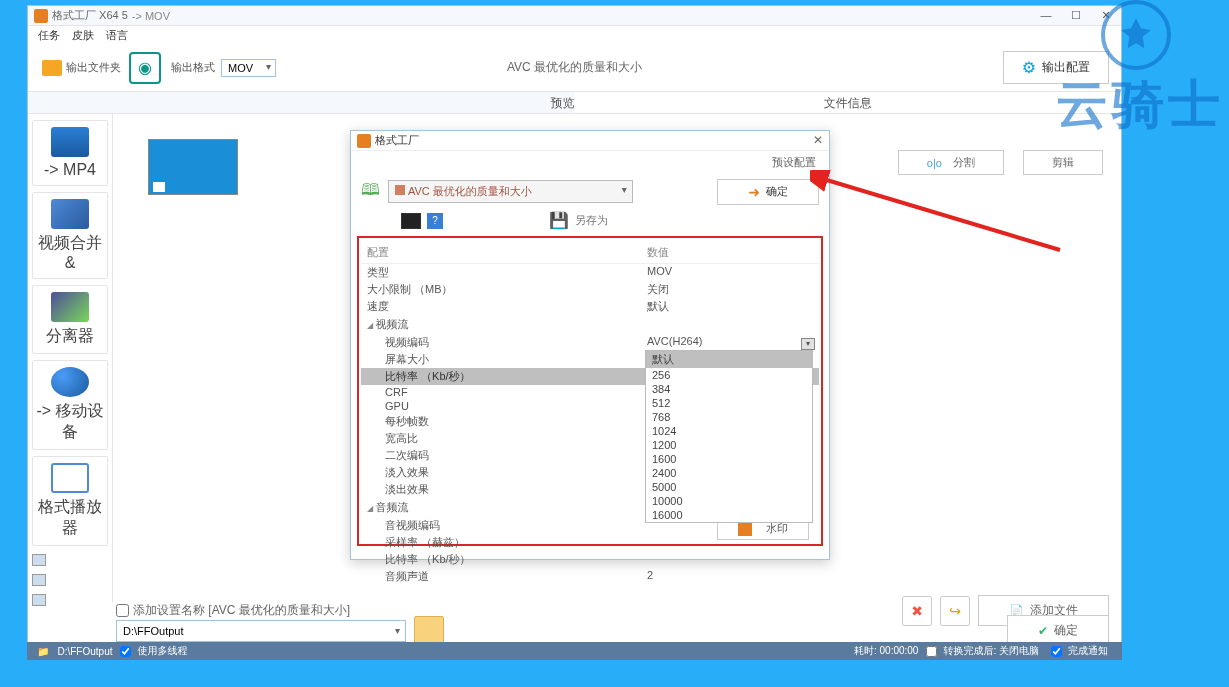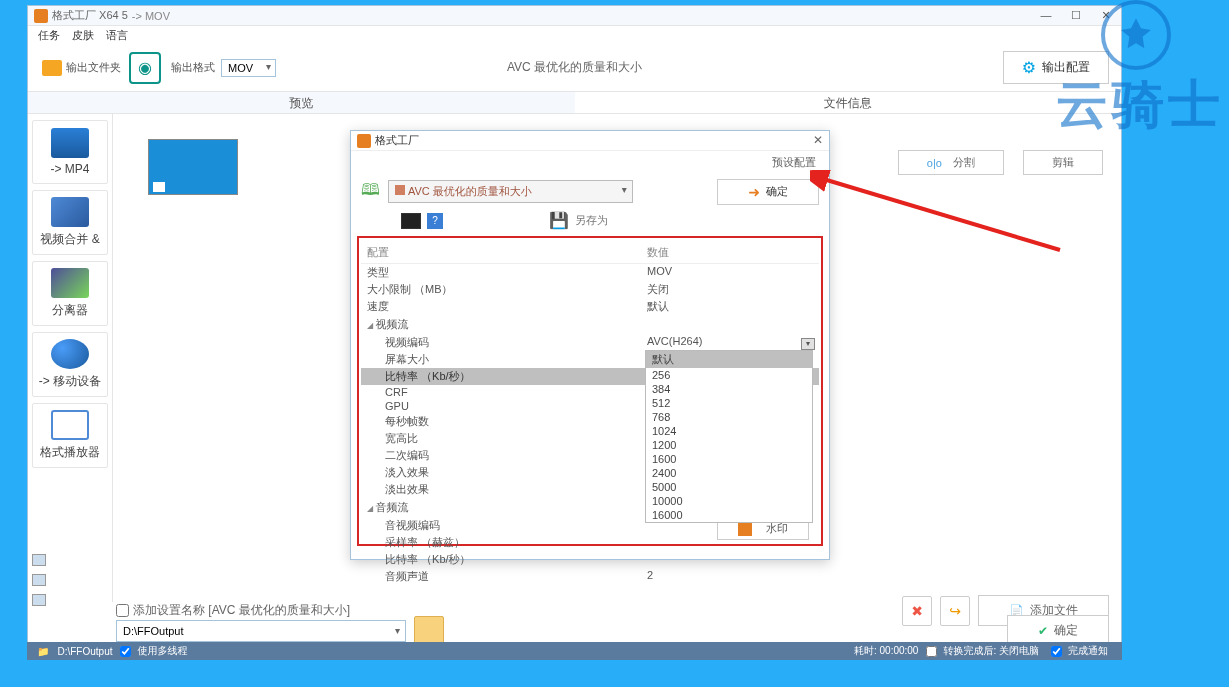--- a/index.html
+++ b/index.html
@@ -25,25 +25,25 @@
 .sq-ico { width: 32px; height: 32px; border: 2px solid #0d9488; border-radius: 4px; display: flex; align-items: center; justify-content: center; color: #0d9488; }
 .lbl { font-size: 11px; color: #555; }
 .combo { border: 1px solid #a6c3dc; padding: 2px 22px 2px 6px; font-size: 11px; background: #fff; position: relative; min-width: 50px; }
 .combo::after { content: "▾"; position: absolute; right: 4px; top: 1px; font-size: 10px; color: #666; }
 .center-lbl { position: absolute; left: 50%; transform: translateX(-50%); font-size: 12px; color: #666; }
 .cfg-btn { position: absolute; right: 12px; display: flex; align-items: center; gap: 6px; border: 1px solid #ccc; padding: 6px 18px; font-size: 12px; color: #333; background: #fff; cursor: pointer; }
 .gear { color: #00a4e4; font-size: 16px; }
 
 .tabbar { height: 22px; border-bottom: 1px solid #e5e5e5; display: flex; font-size: 12px; color: #555; }
 .tab { width: 50%; text-align: center; padding: 3px 0; }
-.tab.act { background: #f5f8fc; }
+.tab.act { background: #f5f8fc; text-align: right; }
 
 .body-area { display: flex; height: 488px; }
 .sidebar { width: 85px; background: #fff; border-right: 1px solid #e5e5e5; padding: 6px 4px; }
-.sitem { border: 1px solid #e5e5e5; border-radius: 2px; margin-bottom: 6px; padding: 6px 2px; text-align: center; cursor: pointer; font-size: 12px; color: #444; min-height: 64px; display: flex; flex-direction: column; align-items: center; justify-content: center; gap: 4px; }
+.sitem { border: 1px solid #e5e5e5; border-radius: 2px; margin-bottom: 6px; padding: 6px 2px; text-align: center; cursor: pointer; font-size: 16px; color: #444; min-height: 64px; display: flex; flex-direction: column; align-items: center; justify-content: center; gap: 4px; }
 .sitem .sico { width: 38px; height: 30px; }
 .mp4i { background: linear-gradient(180deg, #2a7fd6 0%, #1a5a9e 100%); border-radius: 3px; }
 .vmi { background: linear-gradient(135deg, #4e8ad6 0%, #2a5a9e 100%); border-radius: 3px; }
 .sepi { background: linear-gradient(135deg, #4e4e99 0%, #7ad65a 100%); border-radius: 3px; }
 .mobi { background: radial-gradient(circle at 30% 30%, #4a9cf8, #1a5a9e); border-radius: 50%; }
 .pli { background: #fff; border: 2px solid #4e8ad6; border-radius: 3px; color: #4e8ad6; }
 
 .preview { position: absolute; left: 120px; top: 133px; width: 90px; height: 56px; background: #1a8ed6; border: 1px solid #888; }
 .preview .start { position: absolute; bottom: 2px; left: 4px; width: 12px; height: 10px; background: #fff; }
 

